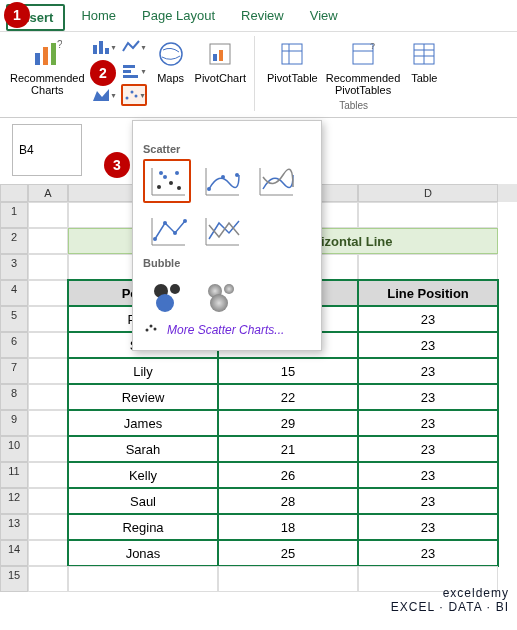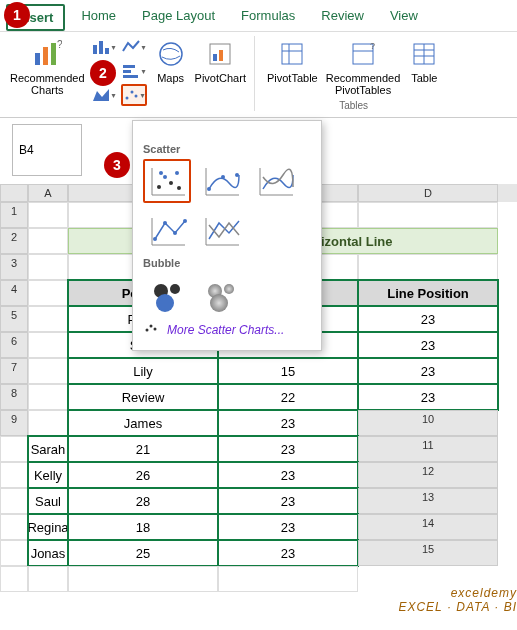--- a/index.html
+++ b/index.html
@@ -31,35 +31,34 @@
     .title-cell { background: #e2efda; font-weight: bold; grid-column: 3 / span 3; justify-content: center; color: #375623; border: 1px solid #a9d08e; }
     .th-cell { background: #d9d9d9; font-weight: bold; border: 1px solid #888; }
     .data-cell { border: 1px solid #888; }
     .sel-outline { outline: 2px solid #107c41; outline-offset: -1px; }
     .dropdown { position: absolute; top: 120px; left: 132px; width: 190px; background: #fff; border: 1px solid #c8c8c8; box-shadow: 2px 3px 8px rgba(0,0,0,.25); padding: 18px 8px 8px; z-index: 30; }
     .dd-section { font-size: 11px; color: #666; margin: 4px 0 4px 2px; font-weight: bold; }
     .dd-grid { display: flex; flex-wrap: wrap; gap: 6px; margin-left: 2px; }
     .dd-opt { width: 48px; height: 44px; border: 1px solid transparent; display: flex; align-items: center; justify-content: center; cursor: pointer; }
     .dd-opt.sel { border: 2px solid #d83b01; border-radius: 2px; }
     .dd-more { display: flex; align-items: center; gap: 8px; padding: 4px 2px; cursor: pointer; font-size: 12px; color: #6d28d9; font-style: italic; }
-    .watermark { position: absolute; right: 0; bottom: 16px; font-size: 12px; color: #a16207; font-style: italic; letter-spacing: 1px; }
+    .watermark { position: absolute; right: 8px; bottom: 16px; font-size: 12px; color: #0f172a; letter-spacing: 1px; }
     .drop-arrow { font-size: 8px; color: #666; margin-left: 2px; }
   </style>
 </head>
 <body>
 
 <div class="callout c1">1</div>
 <div class="callout c2">2</div>
 <div class="callout c3">3</div>
 
 <div class="tabs">
   <div class="tab active">Insert</div>
   <div class="tab">Home</div>
   <div class="tab">Page Layout</div>
-  <div class="tab">Formulas</div>
   <div class="tab">Review</div>
   <div class="tab">View</div>
 </div>
 
 <div class="ribbon">
   <div class="group">
     <div style="display:flex; gap:4px; align-items:flex-start;">
       <div class="big-btn">
         <span class="icon">
           <svg width="30" height="30">
@@ -310,20 +309,21 @@
       <div class="cell data-cell sel-outline">15</div>
       <div class="cell data-cell sel-outline">23</div>
       <div class="rowhdr">8</div>
       <div class="cell"></div>
       <div class="cell data-cell sel-outline">Review</div>
       <div class="cell data-cell sel-outline">22</div>
       <div class="cell data-cell sel-outline">23</div>
       <div class="rowhdr">9</div>
       <div class="cell"></div>
       <div class="cell data-cell sel-outline">James</div>
+      <div class="cell data-cell sel-outline">29</div>
       <div class="cell data-cell sel-outline">23</div>
       <div class="rowhdr">10</div>
       <div class="cell"></div>
       <div class="cell data-cell sel-outline">Sarah</div>
       <div class="cell data-cell sel-outline">21</div>
       <div class="cell data-cell sel-outline">23</div>
       <div class="rowhdr">11</div>
       <div class="cell"></div>
       <div class="cell data-cell sel-outline">Kelly</div>
       <div class="cell data-cell sel-outline">26</div>

